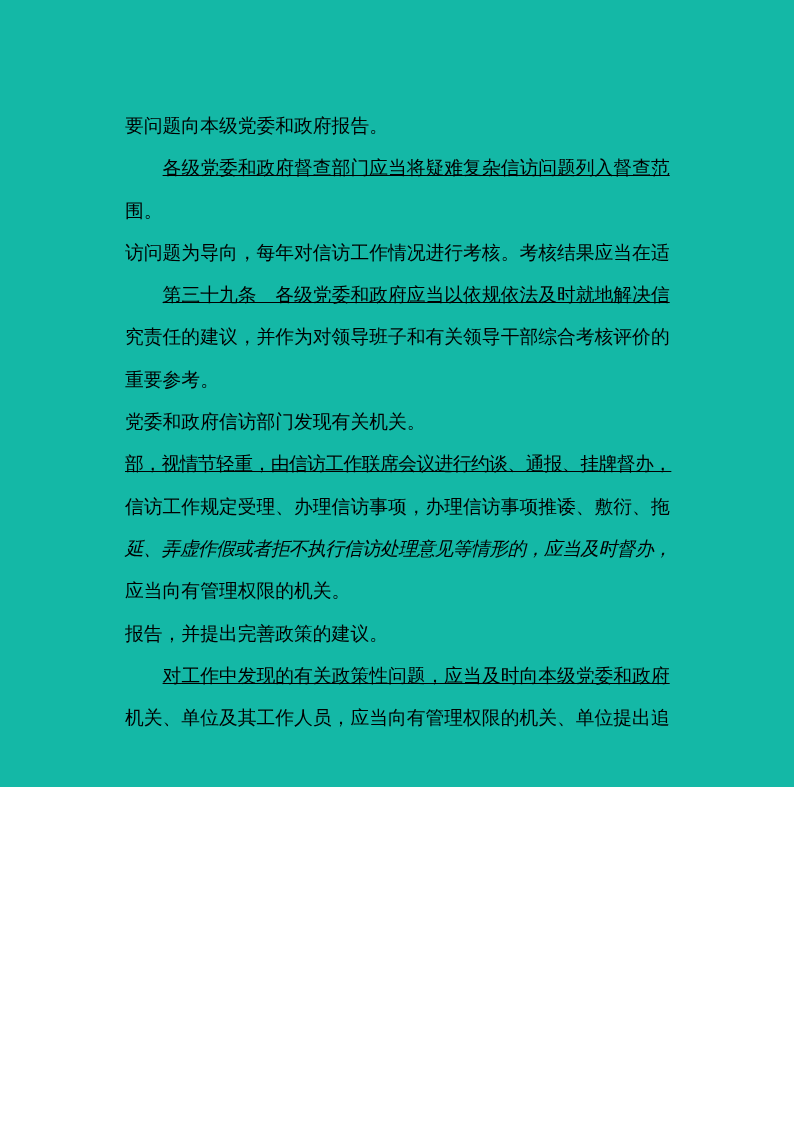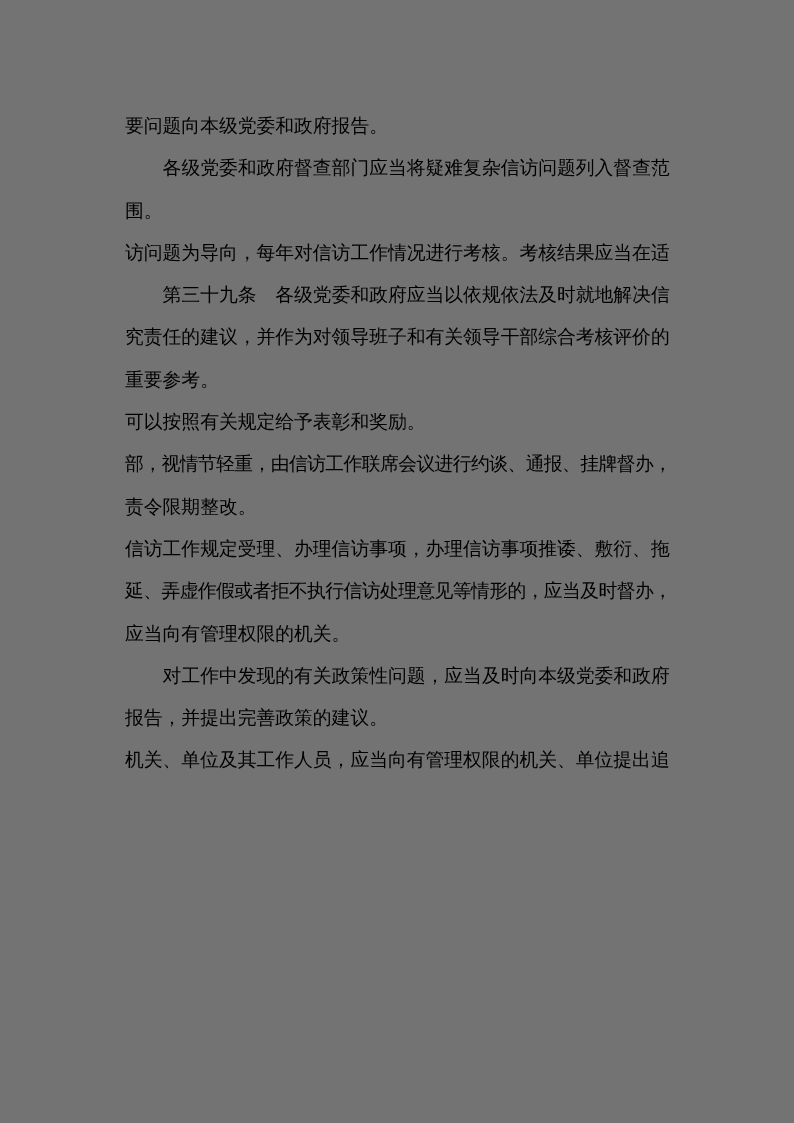--- a/index.html
+++ b/index.html
@@ -3,58 +3,58 @@
 <meta charset="utf-8">
 <style>
   html, body {
     margin: 0;
     padding: 0;
     background: #ffffff;
   }
   .page {
     position: relative;
     width: 794px;
-    height: 1123px;
-    background: #737373;
+    height: 787px;
+    background: #14b8a6;
     overflow: hidden;
     font-family: "Liberation Sans", "DejaVu Sans", sans-serif;
   }
   .text-block {
     position: absolute;
     left: 125px;
     top: 105px;
     width: 546px;
   }
   .line {
     height: 42.3px;
     line-height: 42.3px;
     font-size: 18.8px;
     color: #000000;
     white-space: nowrap;
     overflow: visible;
   }
   .line.indent {
     text-indent: 2em;
+    text-decoration: underline;
   }
 </style>
 </head>
 <body>
 
 <div class="page">
   <div class="text-block">
       <div class="line">要问题向本级党委和政府报告。</div>
       <div class="line indent">各级党委和政府督查部门应当将疑难复杂信访问题列入督查范</div>
       <div class="line">围。</div>
       <div class="line">访问题为导向，每年对信访工作情况进行考核。考核结果应当在适</div>
       <div class="line indent">第三十九条　各级党委和政府应当以依规依法及时就地解决信</div>
       <div class="line">究责任的建议，并作为对领导班子和有关领导干部综合考核评价的</div>
       <div class="line">重要参考。</div>
-      <div class="line">可以按照有关规定给予表彰和奖励。</div>
-      <div class="line" style="letter-spacing: -0.57px;">部，视情节轻重，由信访工作联席会议进行约谈、通报、挂牌督办，</div>
-      <div class="line">责令限期整改。</div>
+      <div class="line">党委和政府信访部门发现有关机关。</div>
+      <div class="line" style="letter-spacing: -0.57px; text-decoration: underline;">部，视情节轻重，由信访工作联席会议进行约谈、通报、挂牌督办，</div>
       <div class="line">信访工作规定受理、办理信访事项，办理信访事项推诿、敷衍、拖</div>
-      <div class="line" style="letter-spacing: -0.57px;">延、弄虚作假或者拒不执行信访处理意见等情形的，应当及时督办，</div>
+      <div class="line" style="letter-spacing: -0.57px; font-style: italic;">延、弄虚作假或者拒不执行信访处理意见等情形的，应当及时督办，</div>
       <div class="line">应当向有管理权限的机关。</div>
+      <div class="line">报告，并提出完善政策的建议。</div>
       <div class="line indent">对工作中发现的有关政策性问题，应当及时向本级党委和政府</div>
-      <div class="line">报告，并提出完善政策的建议。</div>
       <div class="line">机关、单位及其工作人员，应当向有管理权限的机关、单位提出追</div>
     </div>
 </div>
 
 </body></html>

